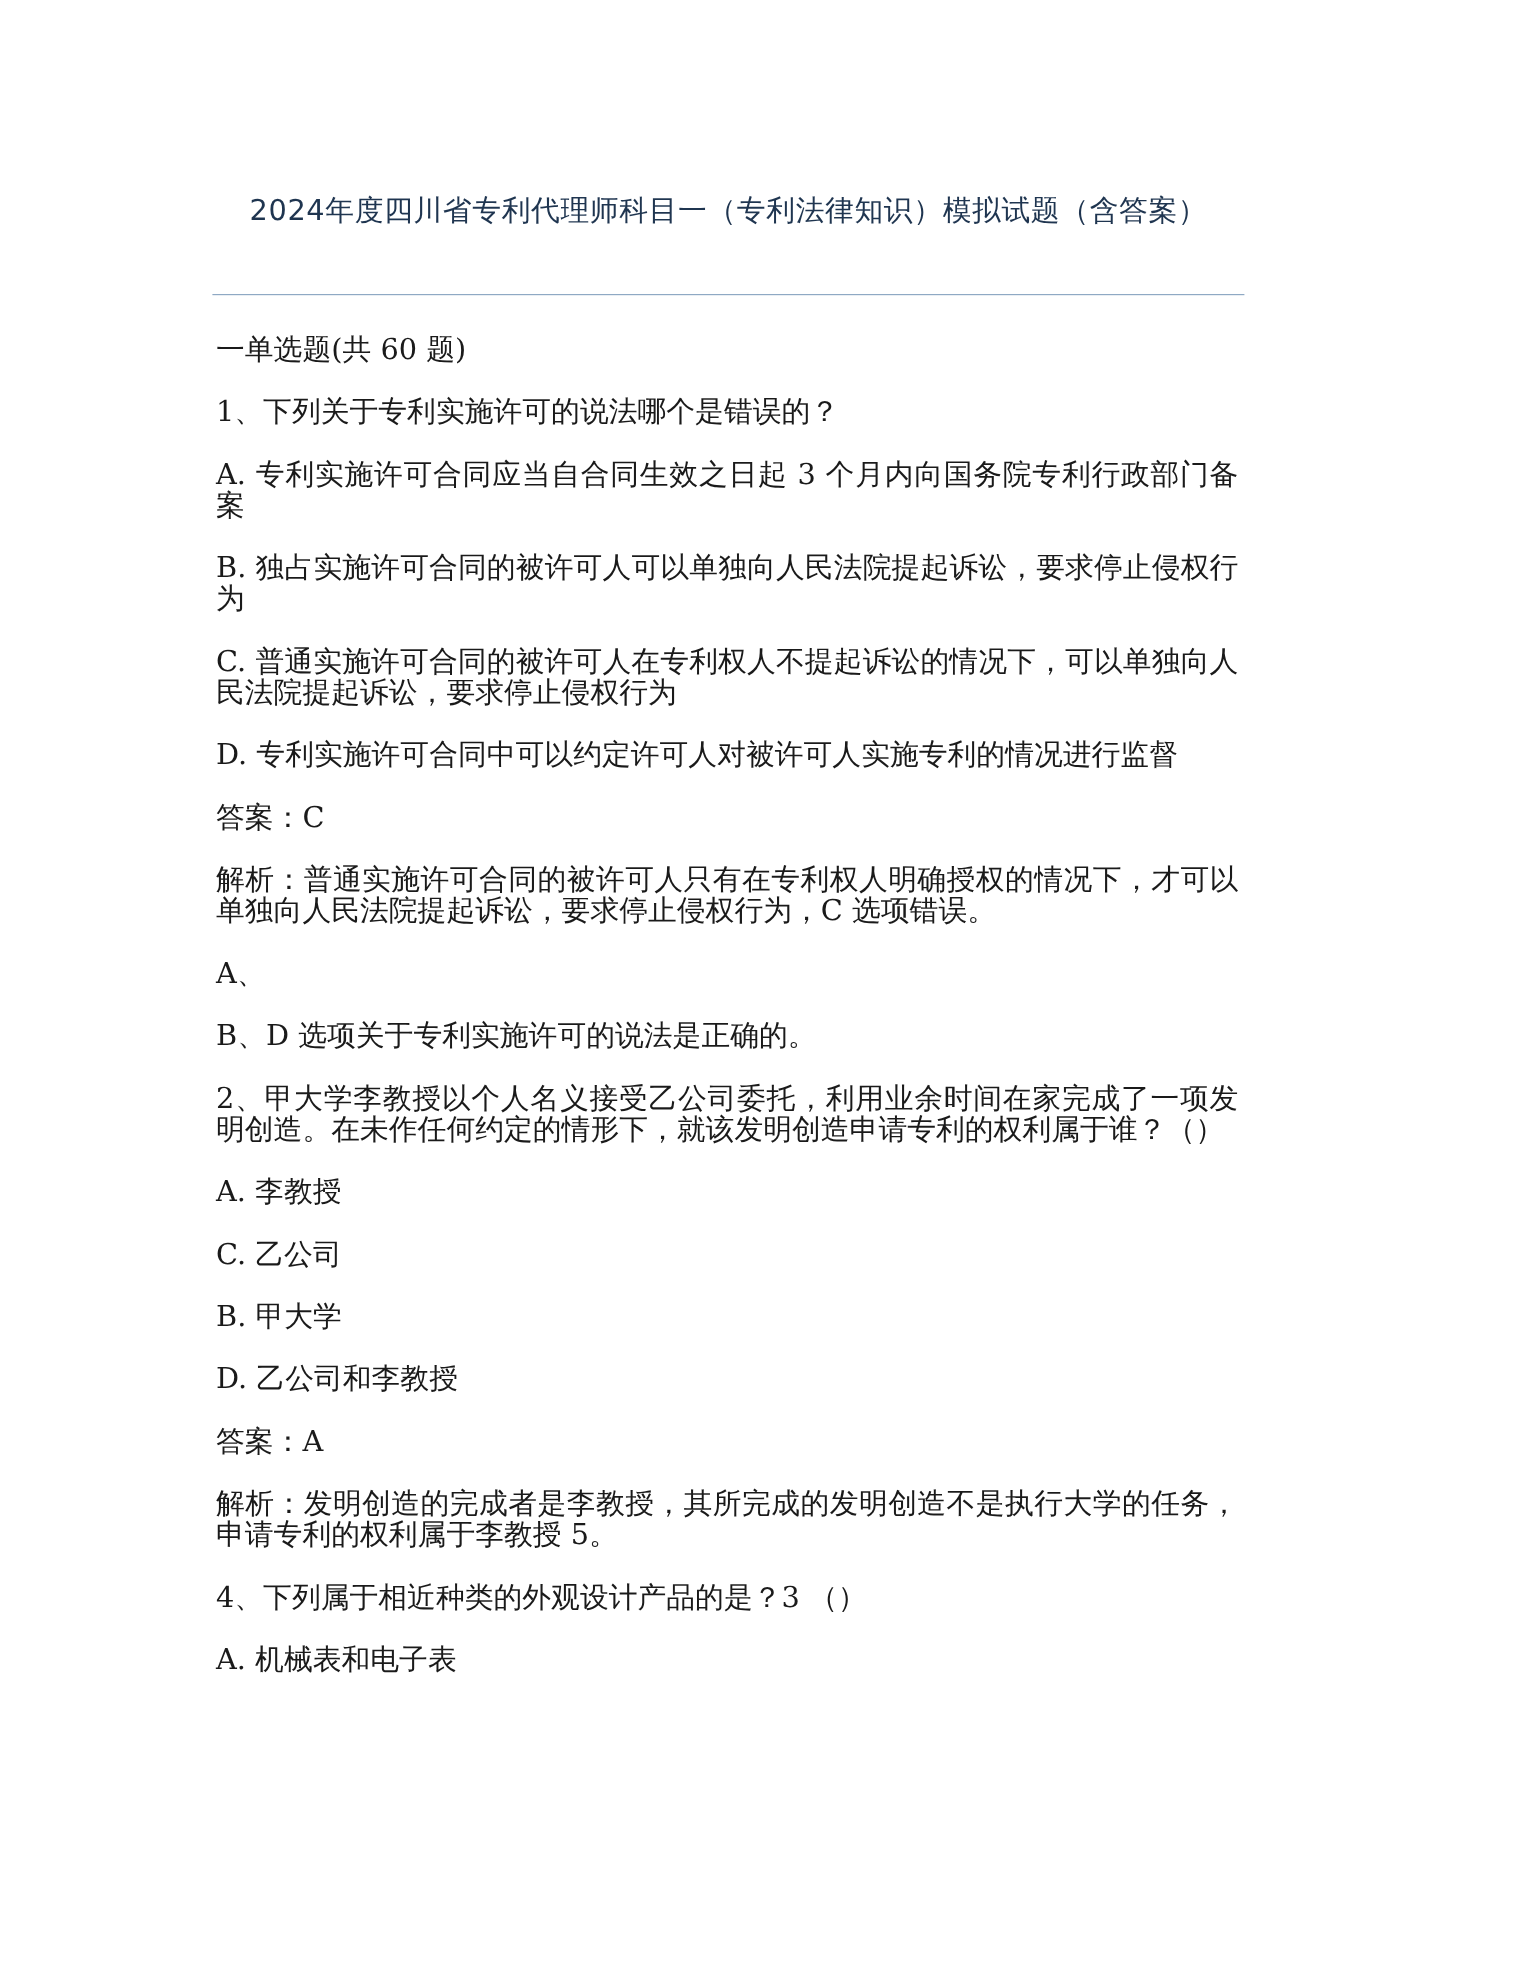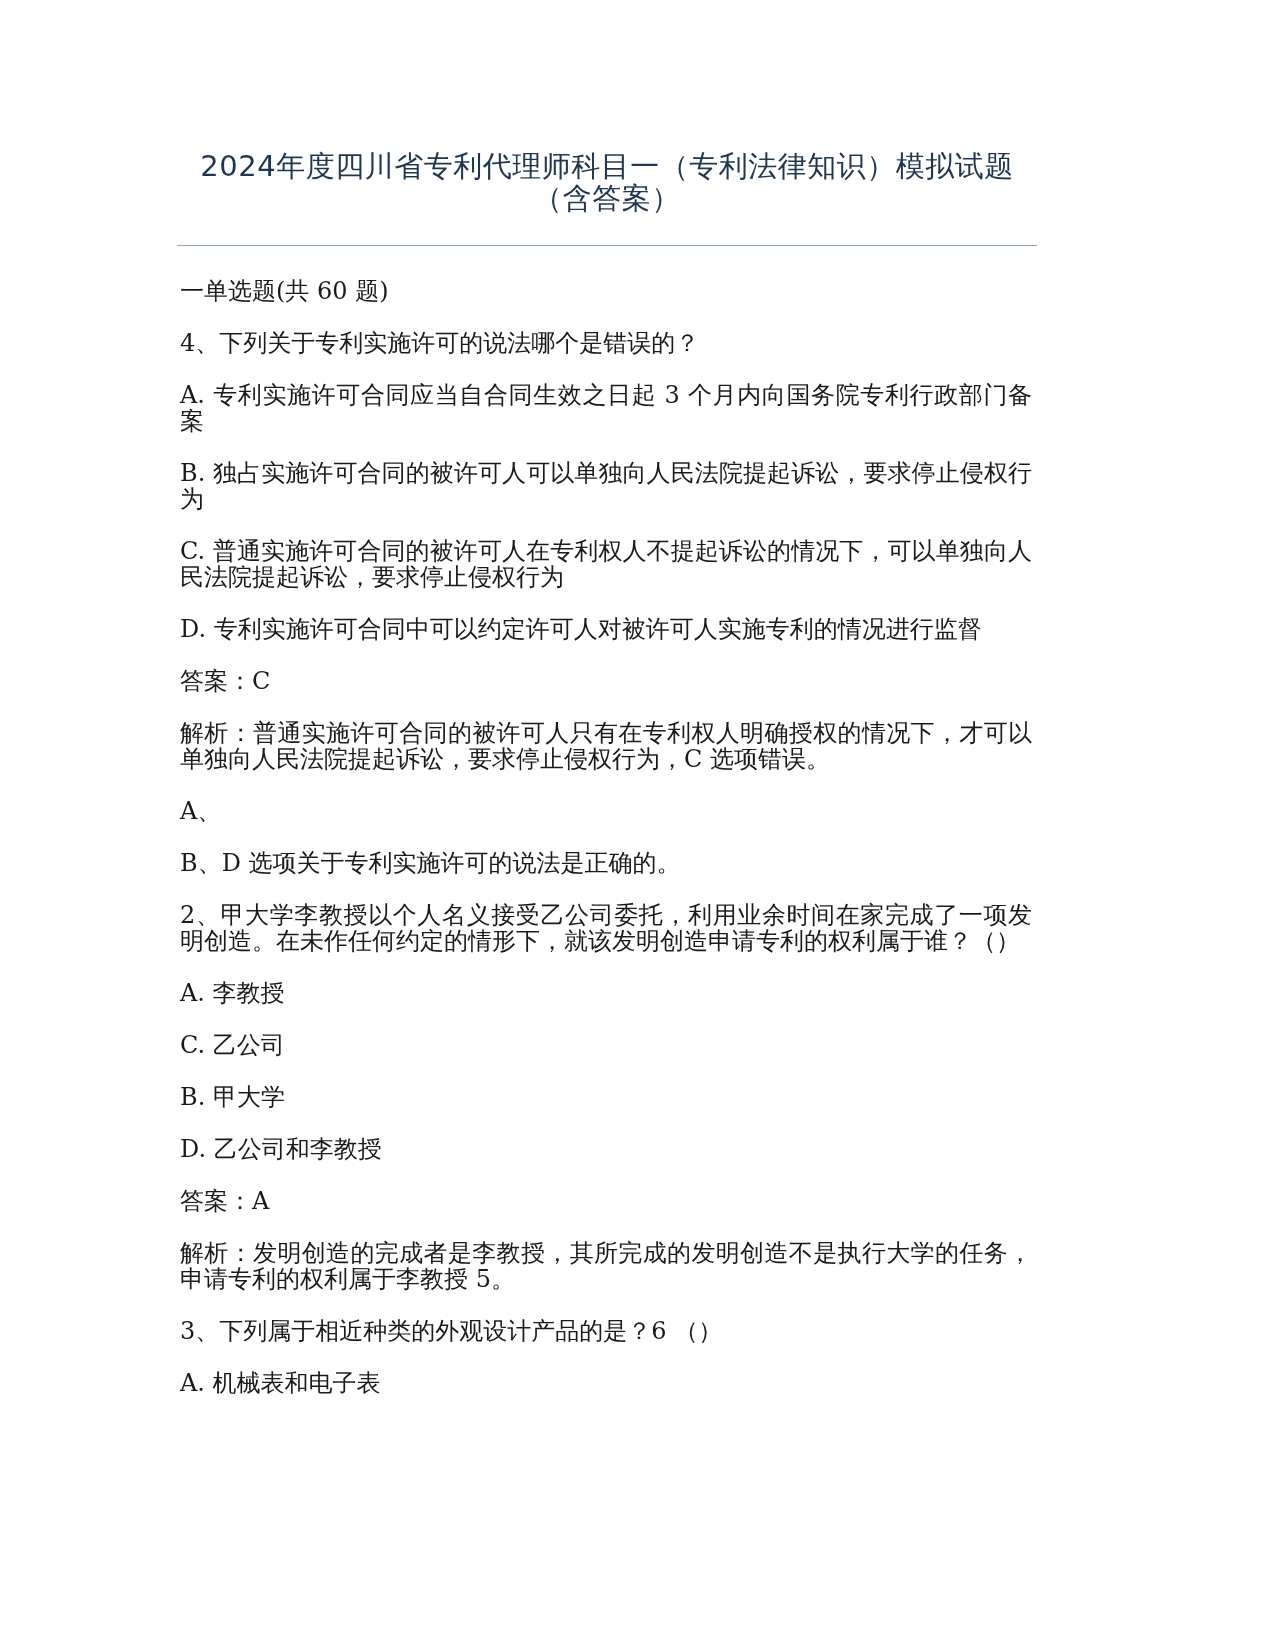--- a/index.html
+++ b/index.html
@@ -1,50 +1,50 @@
 <!DOCTYPE html>
 <html><head>
   <meta charset="utf-8">
   <style>
     html, body { margin: 0; padding: 0; background: #ffffff; }
     body { width: 1275px; height: 1650px; position: relative; overflow: hidden;
            font-family: "DejaVu Serif", "Liberation Serif", serif; color: #1a1a1a; }
     .page { position: absolute; left: 0; top: 0; width: 1275px; height: 1650px; }
     .title-block { position: absolute; left: 177px; top: 150px; width: 860px; text-align: center;
                    font-family: "DejaVu Sans", "Liberation Sans", sans-serif; color: #1f3550;
-                   font-size: 29px; line-height: 32px; letter-spacing: 0.5px; }
+                   font-size: 24px; line-height: 51px; letter-spacing: 0.5px; }
     .title-rule { position: absolute; left: 177px; top: 245px; width: 860px; height: 0;
                   border-top: 1.5px solid #8fa9c4; }
     .body { position: absolute; left: 180px; top: 278px; width: 852px; font-size: 24px; line-height: 26px; }
     .para { margin: 0 0 26px 0; text-align: justify; }
   </style>
 </head>
 <body>
 
 <div class="page">
   <div class="title-block">2024年度四川省专利代理师科目一（专利法律知识）模拟试题（含答案）</div>
   <div class="title-rule"></div>
 
   <div class="body">
     <p class="para">一单选题(共 60 题)</p>
 
-    <p class="para">4、下列关于专利实施许可的说法哪个是错误的？</p>
+    <p class="para">1、下列关于专利实施许可的说法哪个是错误的？</p>
     <p class="para">A. 专利实施许可合同应当自合同生效之日起 3 个月内向国务院专利行政部门备案</p>
     <p class="para">B. 独占实施许可合同的被许可人可以单独向人民法院提起诉讼，要求停止侵权行为</p>
     <p class="para">C. 普通实施许可合同的被许可人在专利权人不提起诉讼的情况下，可以单独向人民法院提起诉讼，要求停止侵权行为</p>
     <p class="para">D. 专利实施许可合同中可以约定许可人对被许可人实施专利的情况进行监督</p>
     <p class="para">答案：C</p>
     <p class="para">解析：普通实施许可合同的被许可人只有在专利权人明确授权的情况下，才可以单独向人民法院提起诉讼，要求停止侵权行为，C 选项错误。</p>
     <p class="para">A、</p>
     <p class="para">B、D 选项关于专利实施许可的说法是正确的。</p>
 
     <p class="para">2、甲大学李教授以个人名义接受乙公司委托，利用业余时间在家完成了一项发明创造。在未作任何约定的情形下，就该发明创造申请专利的权利属于谁？（）</p>
     <p class="para">A. 李教授</p>
     <p class="para">C. 乙公司</p>
     <p class="para">B. 甲大学</p>
     <p class="para">D. 乙公司和李教授</p>
     <p class="para">答案：A</p>
     <p class="para">解析：发明创造的完成者是李教授，其所完成的发明创造不是执行大学的任务，申请专利的权利属于李教授 5。</p>
 
-    <p class="para">3、下列属于相近种类的外观设计产品的是？6 （）</p>
+    <p class="para">4、下列属于相近种类的外观设计产品的是？3 （）</p>
     <p class="para">A. 机械表和电子表</p>
   </div>
 </div>
 
 </body></html>

